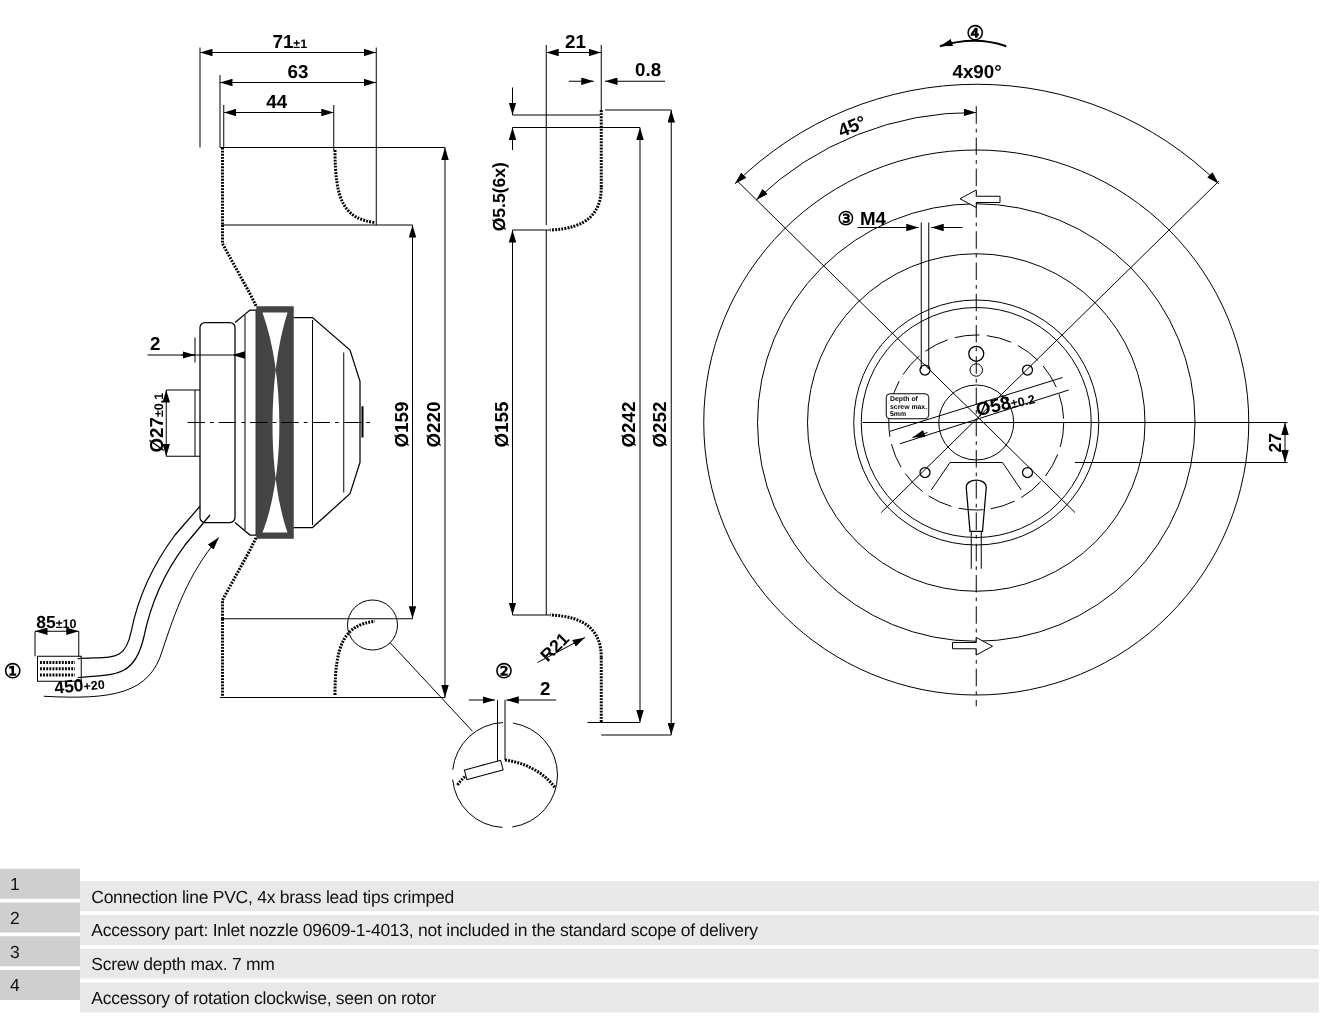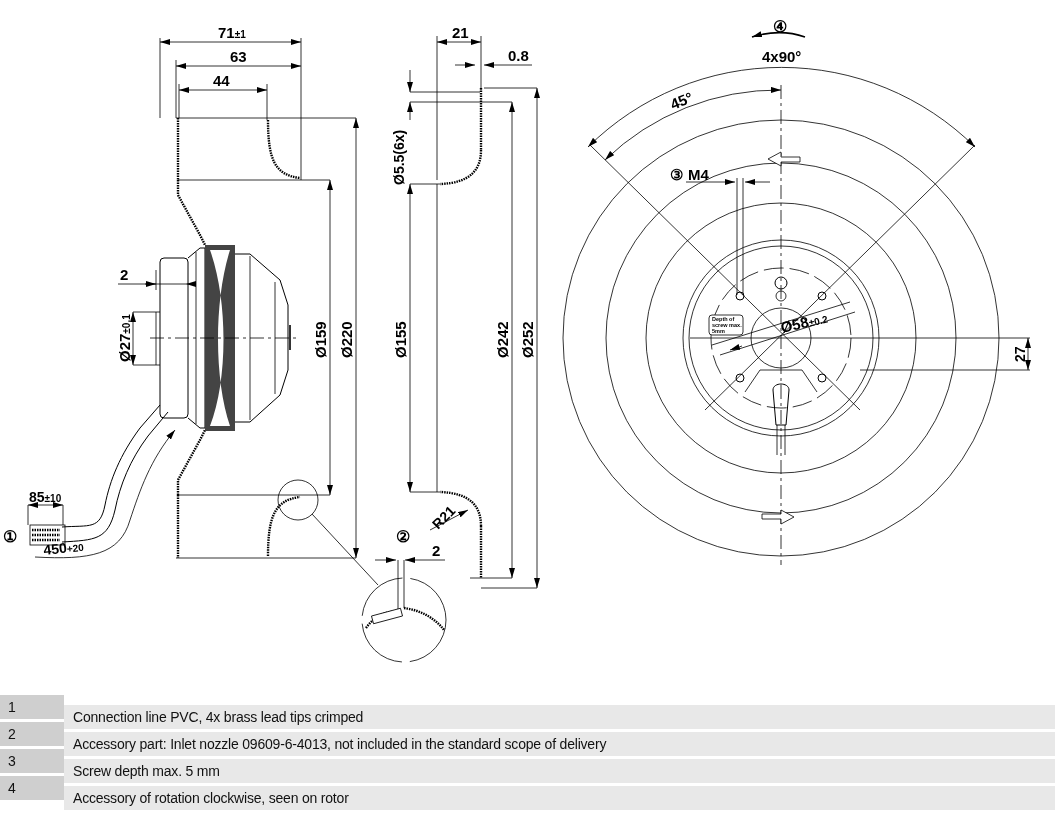--- a/index.html
+++ b/index.html
@@ -219,23 +219,23 @@
   </g>
 </svg>
 
 <div id="notes">
   <div class="note-row">
     <div class="note-num">1</div>
     <div class="note-text">Connection line PVC, 4x brass lead tips crimped</div>
   </div>
   <div class="note-row">
     <div class="note-num">2</div>
-    <div class="note-text">Accessory part: Inlet nozzle 09609-6-4013, not included in the standard scope of delivery</div>
+    <div class="note-text">Accessory part: Inlet nozzle 09609-1-4013, not included in the standard scope of delivery</div>
   </div>
   <div class="note-row">
     <div class="note-num">3</div>
-    <div class="note-text">Screw depth max. 5 mm</div>
+    <div class="note-text">Screw depth max. 7 mm</div>
   </div>
   <div class="note-row">
     <div class="note-num">4</div>
     <div class="note-text">Accessory of rotation clockwise, seen on rotor</div>
   </div>
 </div>
 
 </body></html>

